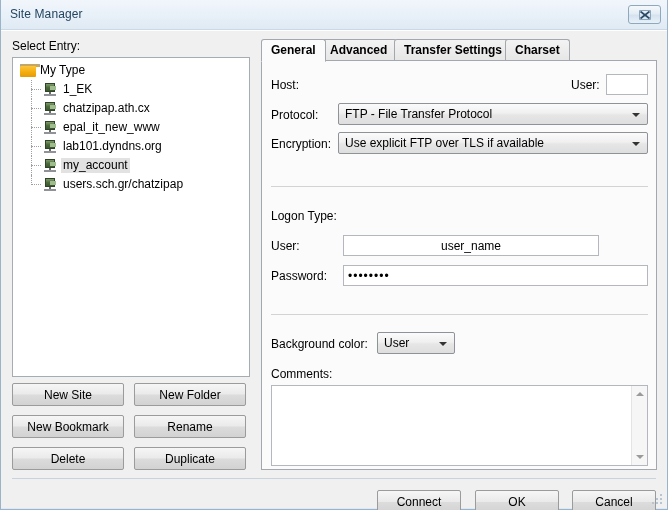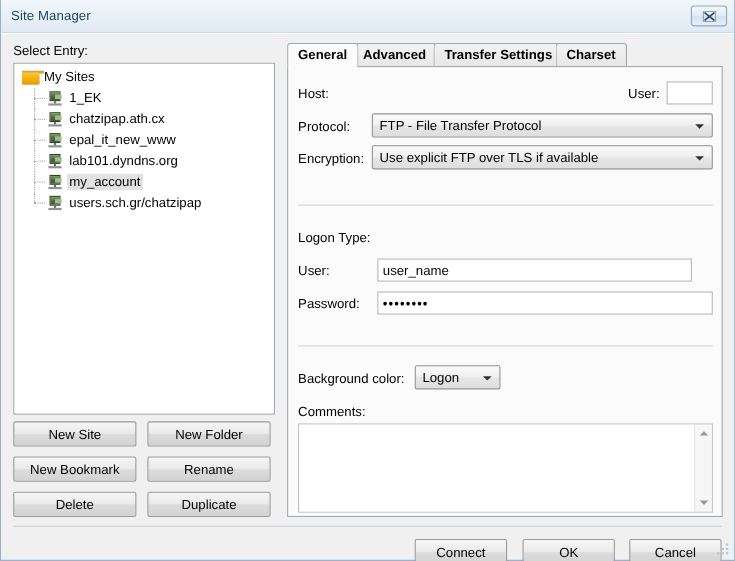--- a/index.html
+++ b/index.html
@@ -313,21 +313,21 @@
     <div id="label-select-entry">Select Entry:</div>
 
     <div id="tree-panel">
       <div id="tree-root">
 
         <div class="tree-row root">
           <span class="folder-icon">
             <span class="tab"></span>
               <span class="body"></span>
           </span>
-          <span class="tlabel">My Sites</span>
+          <span class="tlabel">My Type</span>
         </div>
 
         <div class="tree-row child">
           <span class="tline-v" style="top:0;height:19px;"></span>
           <span class="tline-h"></span>
           <span class="server-icon">
             <span class="box">
                 <span class="scr"></span>
               </span>
               <span class="stem"></span>
@@ -436,30 +436,30 @@
       <div class="tcombo" style="left:76px; top:71px; width:310px;">
         <span class="cval">Use explicit FTP over TLS if available</span>
         <span class="carrow"></span>
       </div>
 
       <div class="hsep" style="left:9px; top:125px; width:377px;"></div>
 
       <div class="flabel" style="left:9px; top:148px;">Logon Type:</div>
 
       <div class="flabel" style="left:9px; top:178px;">User:</div>
-      <input class="tinput" style="left: 81px; top: 174px; width: 286px;" type="text" value="user_name">
+      <input class="tinput" style="left: 81px; top: 174px; width: 256px; text-align: center;" type="text" value="user_name">
 
       <div class="flabel" style="left:9px; top:208px;">Password:</div>
       <input class="tinput" style="left: 81px; top: 204px; width: 305px; letter-spacing: 1px;" type="text" value="••••••••">
 
       <div class="hsep" style="left:9px; top:253px; width:377px;"></div>
 
       <div class="flabel" style="left:9px; top:276px;">Background color:</div>
       <div class="tcombo" style="left:115px; top:271px; width:78px;">
-        <span class="cval">Logon</span>
+        <span class="cval">User</span>
         <span class="carrow"></span>
       </div>
 
       <div class="flabel" style="left:9px; top:306px;">Comments:</div>
       <div id="comments-box" style="top:324px;">
         <textarea id="comments-area" placeholder="" style=""></textarea>
         <div id="comments-scroll">
           <div class="sb-arrow up">
               <span class="tri"></span>
             </div>

